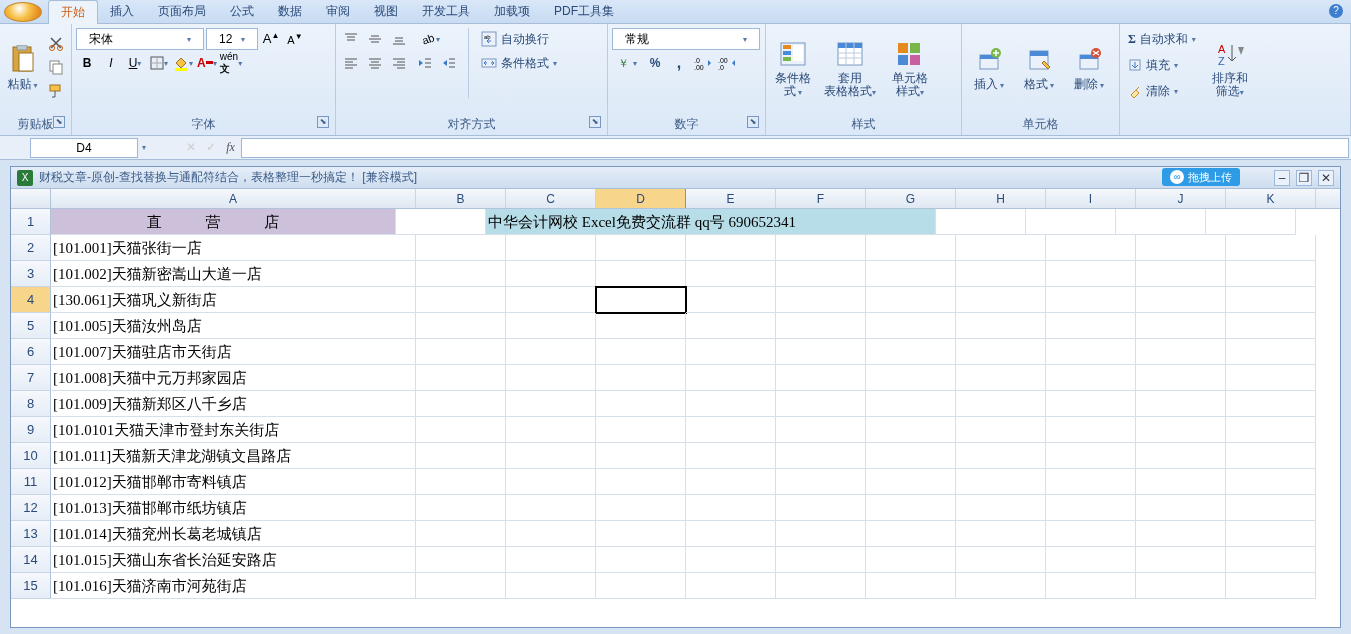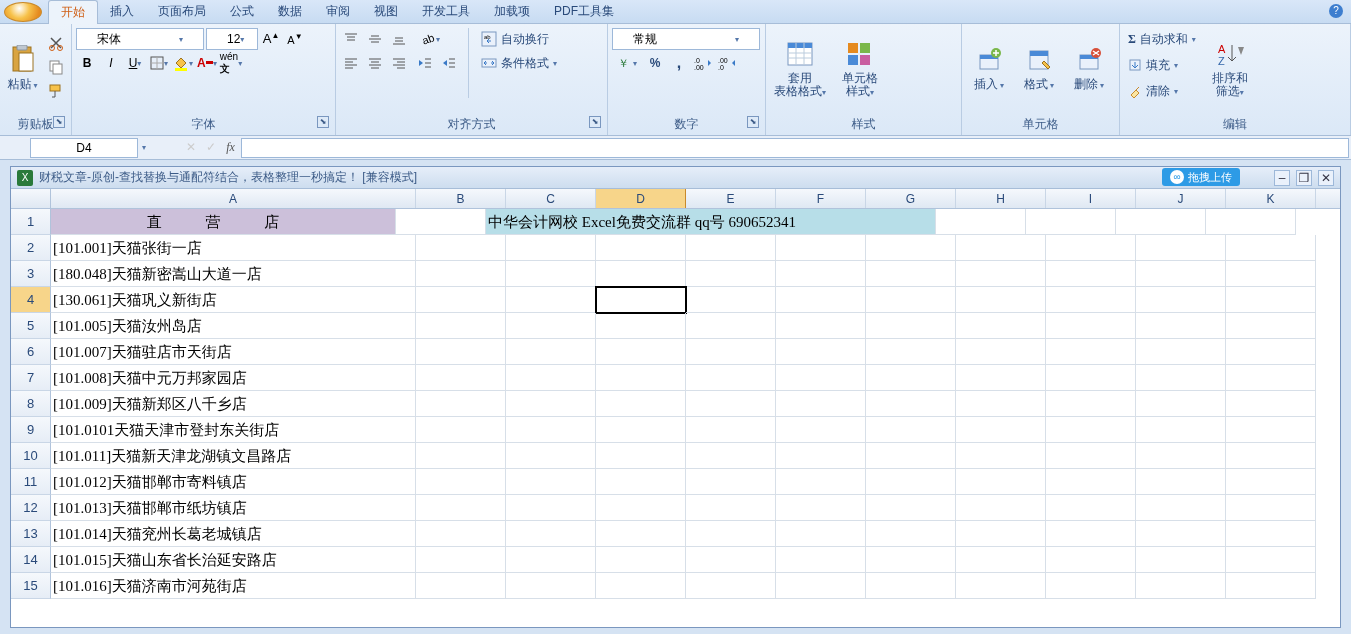--- a/index.html
+++ b/index.html
@@ -16,21 +16,21 @@
 .ribbon-group-body { flex: 1; display: flex; align-items: flex-start; gap: 4px; padding-top: 2px; }
 .ribbon-group-title { text-align: center; font-size: 12px; color: #3c5b87; padding: 2px 0; position: relative; }
 .launcher { position: absolute; right: 2px; top: 2px; width: 12px; height: 12px; border: 1px solid #7a97bf; font-size: 8px; line-height: 10px; text-align: center; color: #3c5b87; }
 
 .big-btn { display: flex; flex-direction: column; align-items: center; justify-content: center; width: 46px; height: 80px; gap: 2px; }
 .big-btn .ic { width: 32px; height: 32px; display: flex; align-items: center; justify-content: center; }
 .big-btn .lbl { font-size: 12px; color: #2a4a7a; text-align: center; line-height: 13px; }
 .col { display: flex; flex-direction: column; gap: 2px; }
 .row { display: flex; gap: 2px; align-items: center; }
 .mini-btn { width: 22px; height: 22px; display: flex; align-items: center; justify-content: center; border: 1px solid transparent; }
-.combo { height: 22px; background: #fff; border: 1px solid #9db8d9; display: flex; align-items: center; padding: 0 20px; font-size: 12px; }
+.combo { height: 22px; background: #fff; border: 1px solid #9db8d9; display: flex; align-items: center; padding: 0 12px; font-size: 12px; }
 .combo .dd { margin-left: auto; font-size: 8px; color: #5577aa; }
 .wide-btn { height: 22px; display: flex; align-items: center; gap: 4px; padding: 0 4px; color: #2a4a7a; }
 
 .formula-bar { height: 24px; background: #e8eff9; border-bottom: 1px solid #a7bdd8; display: flex; align-items: center; }
 .namebox { width: 108px; height: 20px; background: #fff; border: 1px solid #9db8d9; margin-left: 30px; text-align: center; line-height: 18px; font-size: 12px; }
 .fb-btns { display: flex; margin-left: 40px; gap: 10px; color: #888; }
 .fx { font-style: italic; font-family: serif; color: #555; }
 .fb-input { flex: 1; height: 20px; background: #fff; border: 1px solid #9db8d9; margin-left: 6px; margin-right: 2px; }
 
 .doc-area { position: relative; height: 474px; background: #d5e3f3; padding: 6px 0 0 10px; }
@@ -313,20 +313,32 @@
               <path d="M17 4 L14 7 L17 10" fill="#3a7ac7"></path>
             </svg>
           </div>
       </div>
     </div>
     <div class="ribbon-group-title"><span>数字</span><span class="launcher">⬊</span></div>
   </div>
 
   <div class="ribbon-group" style="width:196px">
     <div class="ribbon-group-body">
+      <div class="big-btn">
+        <div class="ic">
+            <svg width="28" height="26">
+              <rect x="2" y="2" width="24" height="22" fill="#eaf1fb" stroke="#7a97bf"></rect>
+              <rect x="4" y="4" width="8" height="4" fill="#e58a1f"></rect>
+              <rect x="4" y="10" width="8" height="4" fill="#4a8ad7"></rect>
+              <rect x="4" y="16" width="8" height="4" fill="#7ab74a"></rect>
+              <rect x="14" y="4" width="10" height="16" fill="#fff"></rect>
+            </svg>
+          </div>
+        <div class="lbl"><span>条件格式</span><span class="tri"> ▾</span></div>
+      </div>
       <div class="big-btn" style="width:60px">
         <div class="ic">
             <svg width="28" height="26">
               <rect x="2" y="2" width="24" height="22" fill="#fff" stroke="#7a97bf"></rect>
               <rect x="2" y="2" width="24" height="5" fill="#4a8ad7"></rect>
               <line x1="2" y1="12" x2="26" y2="12" stroke="#bcd"></line>
               <line x1="2" y1="17" x2="26" y2="17" stroke="#bcd"></line>
               <line x1="10" y1="2" x2="10" y2="24" stroke="#bcd"></line>
               <line x1="18" y1="2" x2="18" y2="24" stroke="#bcd"></line>
             </svg>
@@ -419,21 +431,20 @@
               <text x="2" y="12" font-size="11" fill="#c00">A</text>
               <text x="2" y="24" font-size="11" fill="#36a">Z</text>
               <path d="M16 4 L16 20 M12 16 L16 20 L20 16" stroke="#555" fill="none"></path>
               <path d="M22 6 L28 6 L25 14 Z" fill="#888"></path>
             </svg>
           </div>
           <div class="lbl"><span style="white-space:pre">排序和
 筛选</span><span class="tri">▾</span></div>
         </div>
     </div>
-    <div class="ribbon-group-title"><span>编辑</span></div>
   </div>
 </div>
 
 <div class="formula-bar">
   <div class="namebox">D4</div>
   <span class="tri" style="margin-left:4px">▾</span>
   <div class="fb-btns">
     <span style="color:#ccc">✕</span>
     <span style="color:#ccc">✓</span>
     <span class="fx">fx</span>
@@ -491,21 +502,21 @@
             <div class="cell " style="width: 90px;"></div>
             <div class="cell " style="width: 90px;"></div>
             <div class="cell " style="width: 90px;"></div>
             <div class="cell " style="width: 90px;"></div>
             <div class="cell " style="width: 90px;"></div>
             <div class="cell " style="width: 90px;"></div>
             <div class="cell " style="width: 90px;"></div>
           </div>
           <div class="g-row">
             <div class="row-h">3</div>
-            <div class="cell " style="width: 365px;">[180.048]天猫新密嵩山大道一店</div>
+            <div class="cell " style="width: 365px;">[101.002]天猫新密嵩山大道一店</div>
             <div class="cell " style="width: 90px;"></div>
             <div class="cell " style="width: 90px;"></div>
             <div class="cell " style="width: 90px;"></div>
             <div class="cell " style="width: 90px;"></div>
             <div class="cell " style="width: 90px;"></div>
             <div class="cell " style="width: 90px;"></div>
             <div class="cell " style="width: 90px;"></div>
             <div class="cell " style="width: 90px;"></div>
             <div class="cell " style="width: 90px;"></div>
             <div class="cell " style="width: 90px;"></div>

